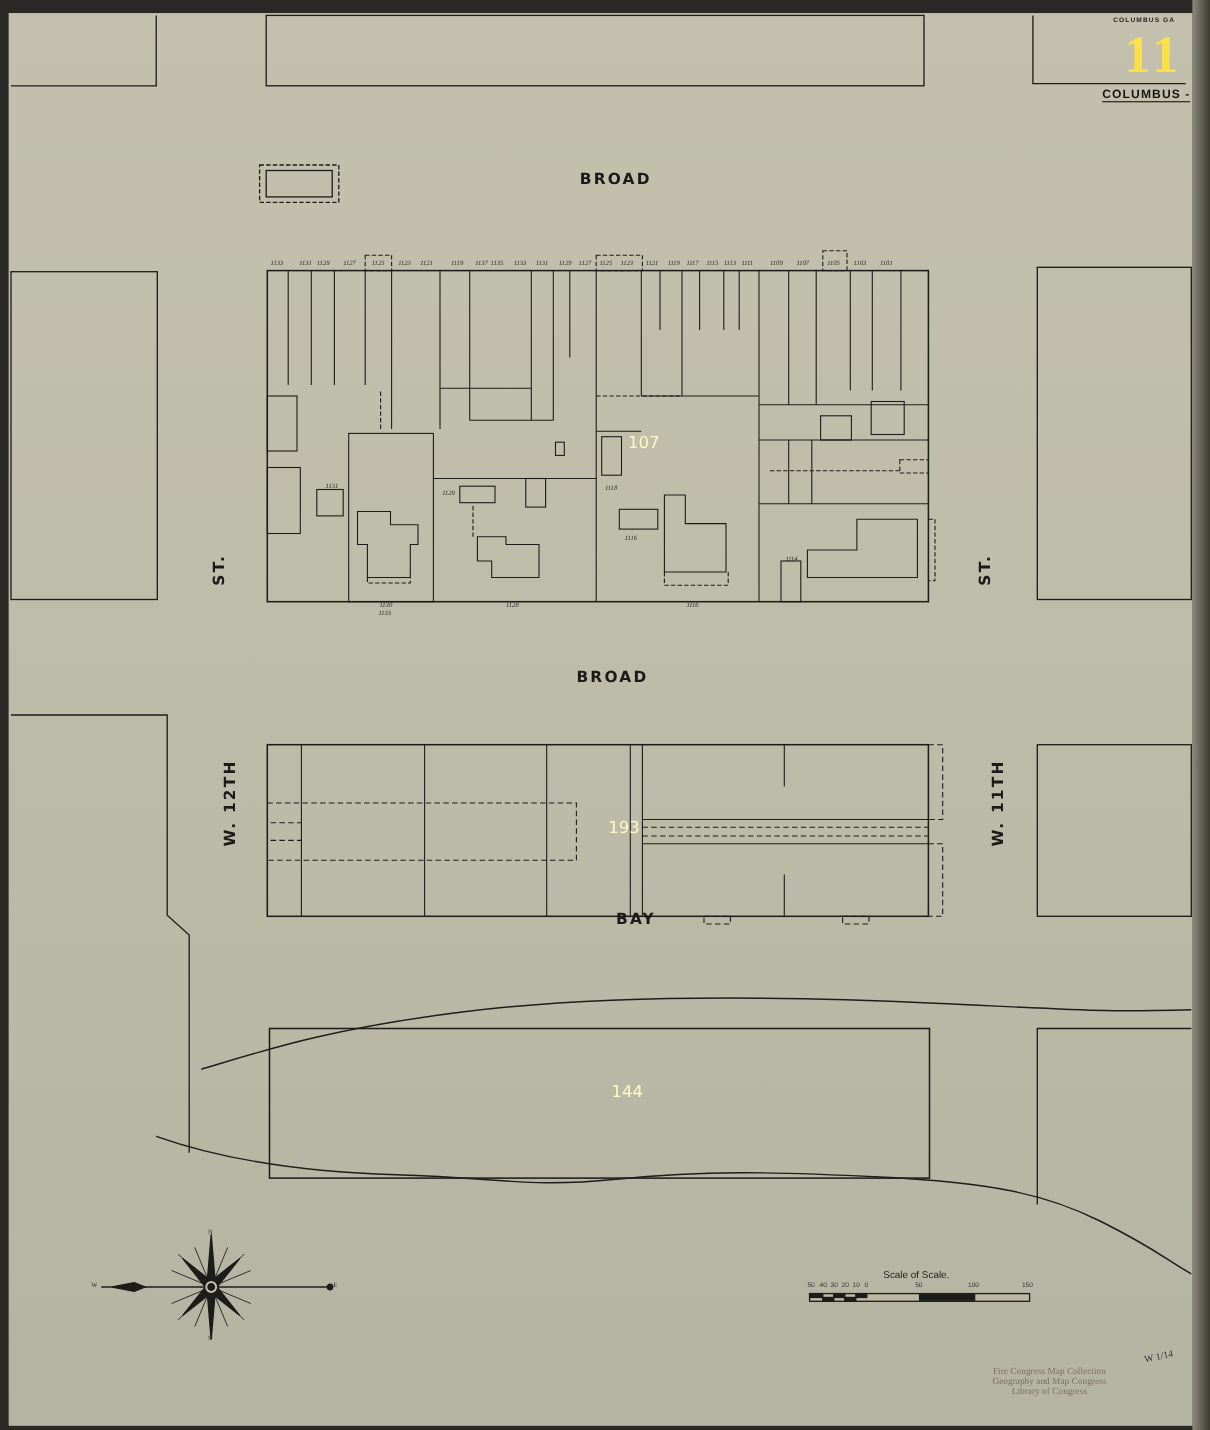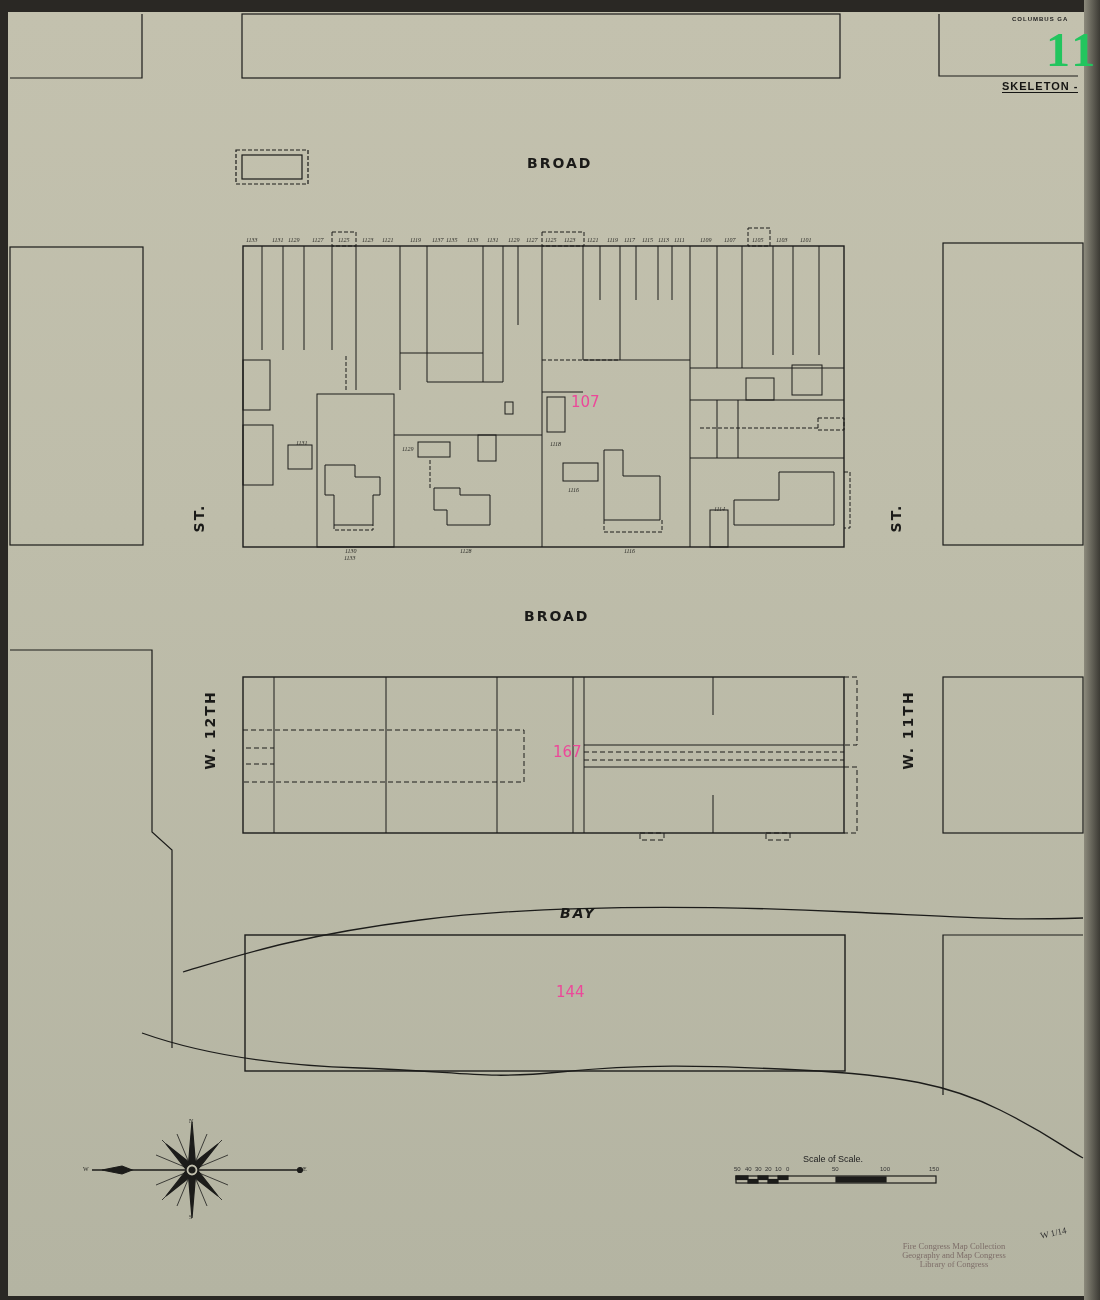--- a/index.html
+++ b/index.html
@@ -2,23 +2,23 @@
 <html><head>
 <meta charset="utf-8">
 <style>
   html,body{margin:0;padding:0;}
   body{width:1100px;height:1300px;background:#2a2824;position:relative;overflow:hidden;font-family:"Liberation Sans",sans-serif;}
   #sheet{position:absolute;left:8px;top:12px;width:1076px;height:1284px;background:#b9b8a6;
     background-image:linear-gradient(180deg,#c3c1ae 0%,#bebdaa 40%,#b4b4a2 100%);}
   #rightedge{position:absolute;left:1084px;top:0;width:16px;height:1300px;background:linear-gradient(90deg,#8c8a7c,#3c3a34);}
   #map{position:absolute;left:0;top:0;}
   .lbl{position:absolute;color:#1a1a18;font-family:"DejaVu Sans",sans-serif;font-weight:bold;letter-spacing:2px;font-size:14px;}
-  .num{position:absolute;color:#ec4899;font-family:"DejaVu Sans",sans-serif;font-size:15px;}
+  .num{position:absolute;color:#fef9c3;font-family:"DejaVu Sans",sans-serif;font-size:15px;}
   .vert{transform:rotate(-90deg);transform-origin:center center;white-space:nowrap;}
-  #sheet-no{position:absolute;left:1022px;top:22px;font-family:"Liberation Serif",serif;font-size:48px;font-weight:bold;color:#22c55e;letter-spacing:4px;margin-left:24px;}
+  #sheet-no{position:absolute;left:1022px;top:22px;font-family:"Liberation Serif",serif;font-size:48px;font-weight:bold;color:#fde047;letter-spacing:4px;}
   #sheet-city{position:absolute;left:1012px;top:16px;font-size:6px;color:#222;letter-spacing:1px;font-weight:bold;}
   #skeleton{position:absolute;left:1002px;top:80px;font-size:11px;font-weight:bold;color:#151513;letter-spacing:1px;border-bottom:1px solid #151513;}
   #scale-title{position:absolute;left:803px;top:1154px;font-size:9px;color:#222;}
   .scale-tick{position:absolute;top:1166px;font-size:6px;color:#333;}
   #loc{position:absolute;left:892px;top:1242px;font-family:"Liberation Serif",serif;font-size:8.5px;line-height:9px;color:#7d6d68;text-align:center;width:124px;}
   #stamp{position:absolute;left:1040px;top:1228px;font-family:"Liberation Serif",serif;font-size:9px;color:#333;transform:rotate(-12deg);}
   .addr{position:absolute;font-family:"Liberation Serif",serif;font-style:italic;font-size:6px;color:#2a2a26;}
 </style>
 </head>
 <body>
@@ -165,33 +165,33 @@
       <path d="M-26 -26 L3 -3 L26 26 L-3 3 Z" fill="#1c1c1a"></path>
       <path d="M26 -26 L3 3 L-26 26 L-3 -3 Z" fill="#1c1c1a"></path>
       <circle cx="0" cy="0" r="6" fill="#c4c2b0"></circle>
       <circle cx="0" cy="0" r="3" fill="#1c1c1a"></circle>
     </g>
   </g>
 </svg>
 
 <div id="sheet-city">COLUMBUS GA</div>
 <div id="sheet-no">11</div>
-<div id="skeleton">SKELETON -</div>
+<div id="skeleton">COLUMBUS -</div>
 
 <div class="lbl" style="left:527px;top:155px;">BROAD</div>
 <div class="lbl" style="left:524px;top:608px;">BROAD</div>
-<div class="lbl" style="left:560px;top:905px;font-style:italic;">BAY</div>
+<div class="lbl" style="left:560px;top:828px;">BAY</div>
 
 <div class="lbl vert" style="left:185px;top:510px;">ST.</div>
 <div class="lbl vert" style="left:170px;top:722px;">W. 12TH</div>
 <div class="lbl vert" style="left:882px;top:510px;">ST.</div>
 <div class="lbl vert" style="left:868px;top:722px;">W. 11TH</div>
 
 <div class="num" style="left:571px;top:393px;">107</div>
-<div class="num" style="left:553px;top:743px;">167</div>
+<div class="num" style="left:553px;top:743px;">193</div>
 <div class="num" style="left:556px;top:983px;">144</div>
 
 <div class="addr" style="left:246px;top:237px;">1133</div>
 <div class="addr" style="left:272px;top:237px;">1131</div>
 <div class="addr" style="left:288px;top:237px;">1129</div>
 <div class="addr" style="left:312px;top:237px;">1127</div>
 <div class="addr" style="left:338px;top:237px;">1125</div>
 <div class="addr" style="left:362px;top:237px;">1123</div>
 <div class="addr" style="left:382px;top:237px;">1121</div>
 <div class="addr" style="left:410px;top:237px;">1119</div>

